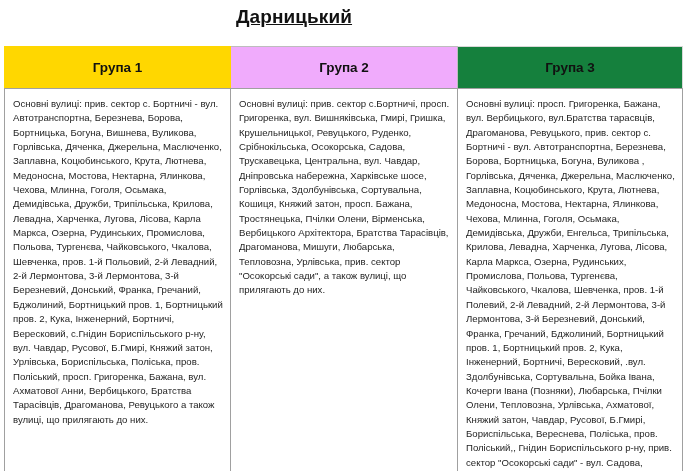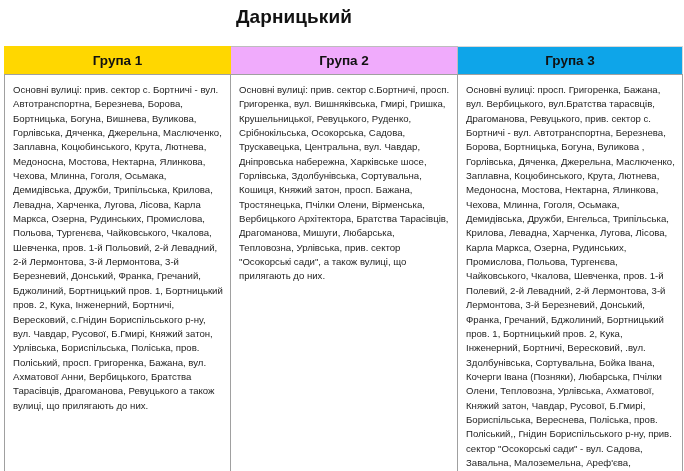--- a/index.html
+++ b/index.html
@@ -18,42 +18,43 @@
     .title {
       position: absolute;
       left: 0;
       top: 6px;
       width: 588px;
       text-align: center;
       font-size: 19px;
       font-weight: bold;
       color: #111111;
       letter-spacing: 0.1px;
+      text-decoration: underline;
     }
     table.groups {
       position: absolute;
       left: 4px;
       top: 46px;
       width: 678px;
       border-collapse: collapse;
       table-layout: fixed;
     }
     table.groups th {
       height: 27px;
       font-size: 13.5px;
       font-weight: bold;
       color: #111111;
       text-align: center;
-      padding: 0;
+      padding: 7px;
       border: 1px solid #a0a0a0;
       border-bottom: 1px solid #a0a0a0;
     }
     table.groups th.g1 { background: #ffd700; border-color: #ffd700; border-bottom-color: #a0a0a0; }
     table.groups th.g2 { background: #f0abfc; border-color: #bdbdbd; border-bottom-color: #a0a0a0; }
-    table.groups th.g3 { background: #0ea5e9; border-color: #d8d8d8; border-bottom-color: #a0a0a0; margin-left: 40px; }
+    table.groups th.g3 { background: #15803d; border-color: #d8d8d8; border-bottom-color: #a0a0a0; margin-left: 40px; }
     table.groups td {
       vertical-align: top;
       border: 1px solid #a0a0a0;
       height: 388px;
       padding: 8px 6px 0 8px;
       font-size: 9.6px;
       line-height: 14.35px;
       color: #1e1e1e;
       word-wrap: break-word;
     }

